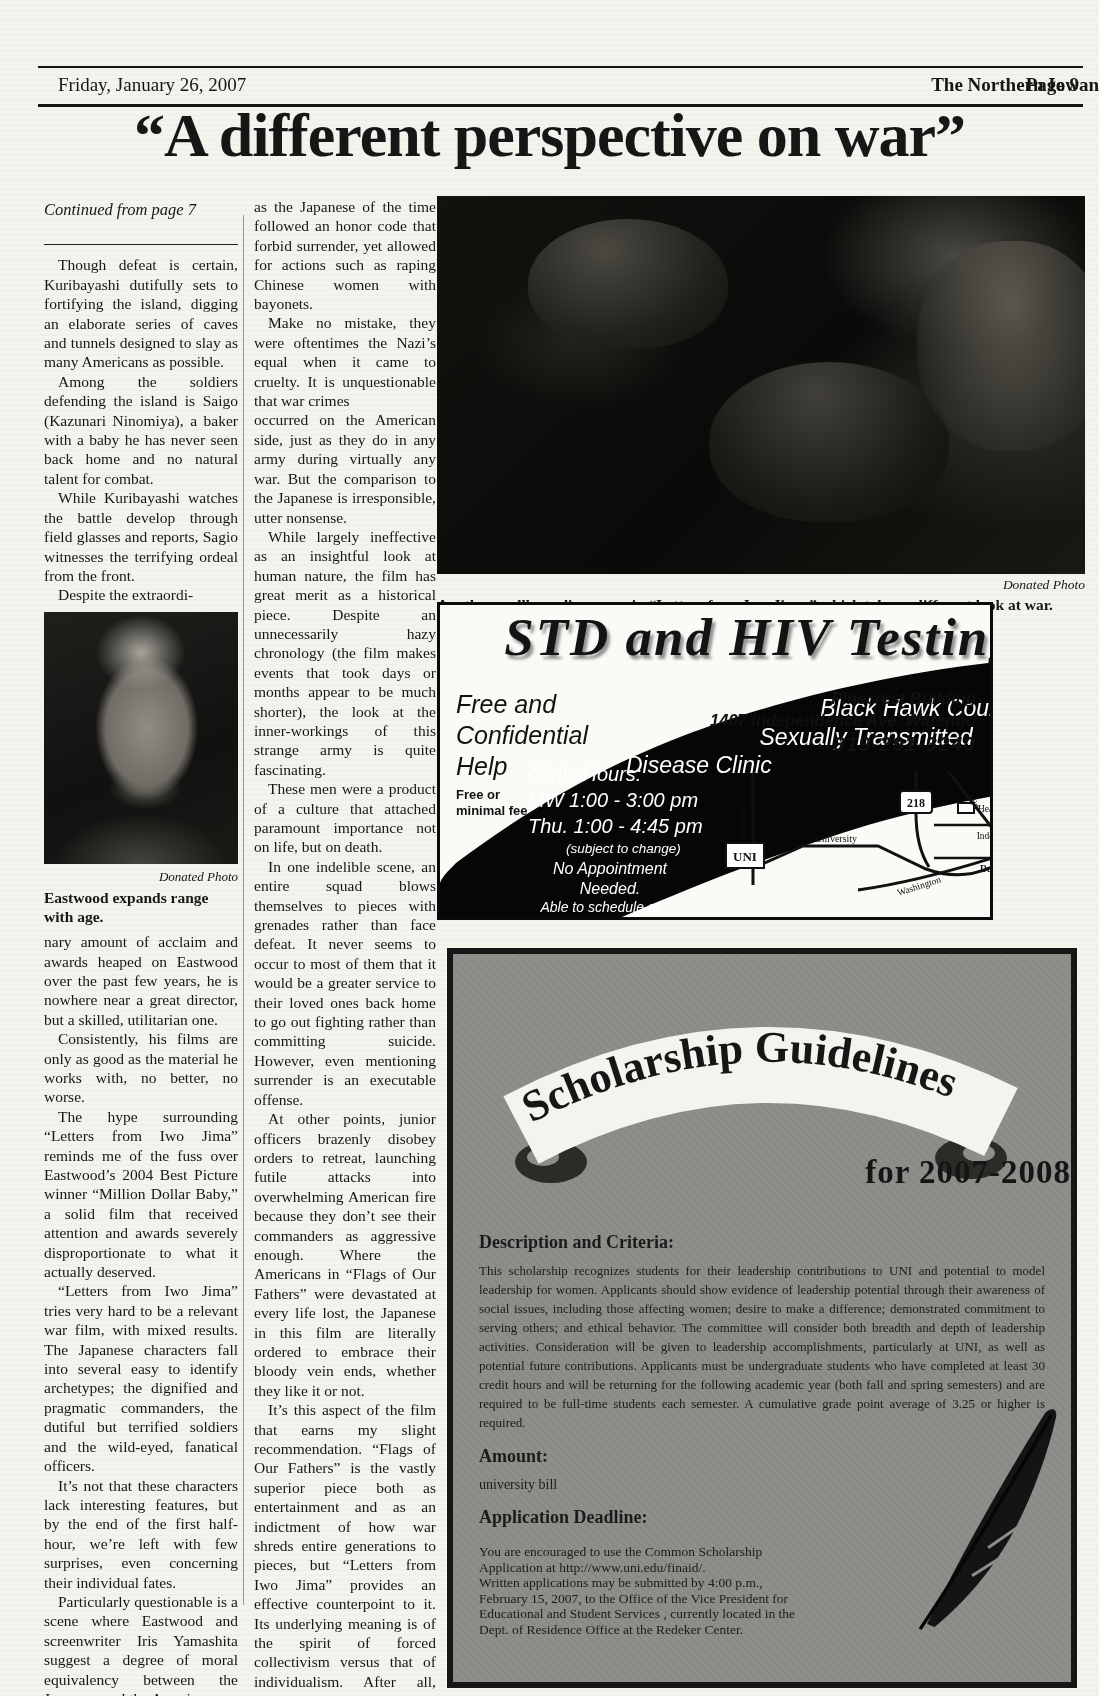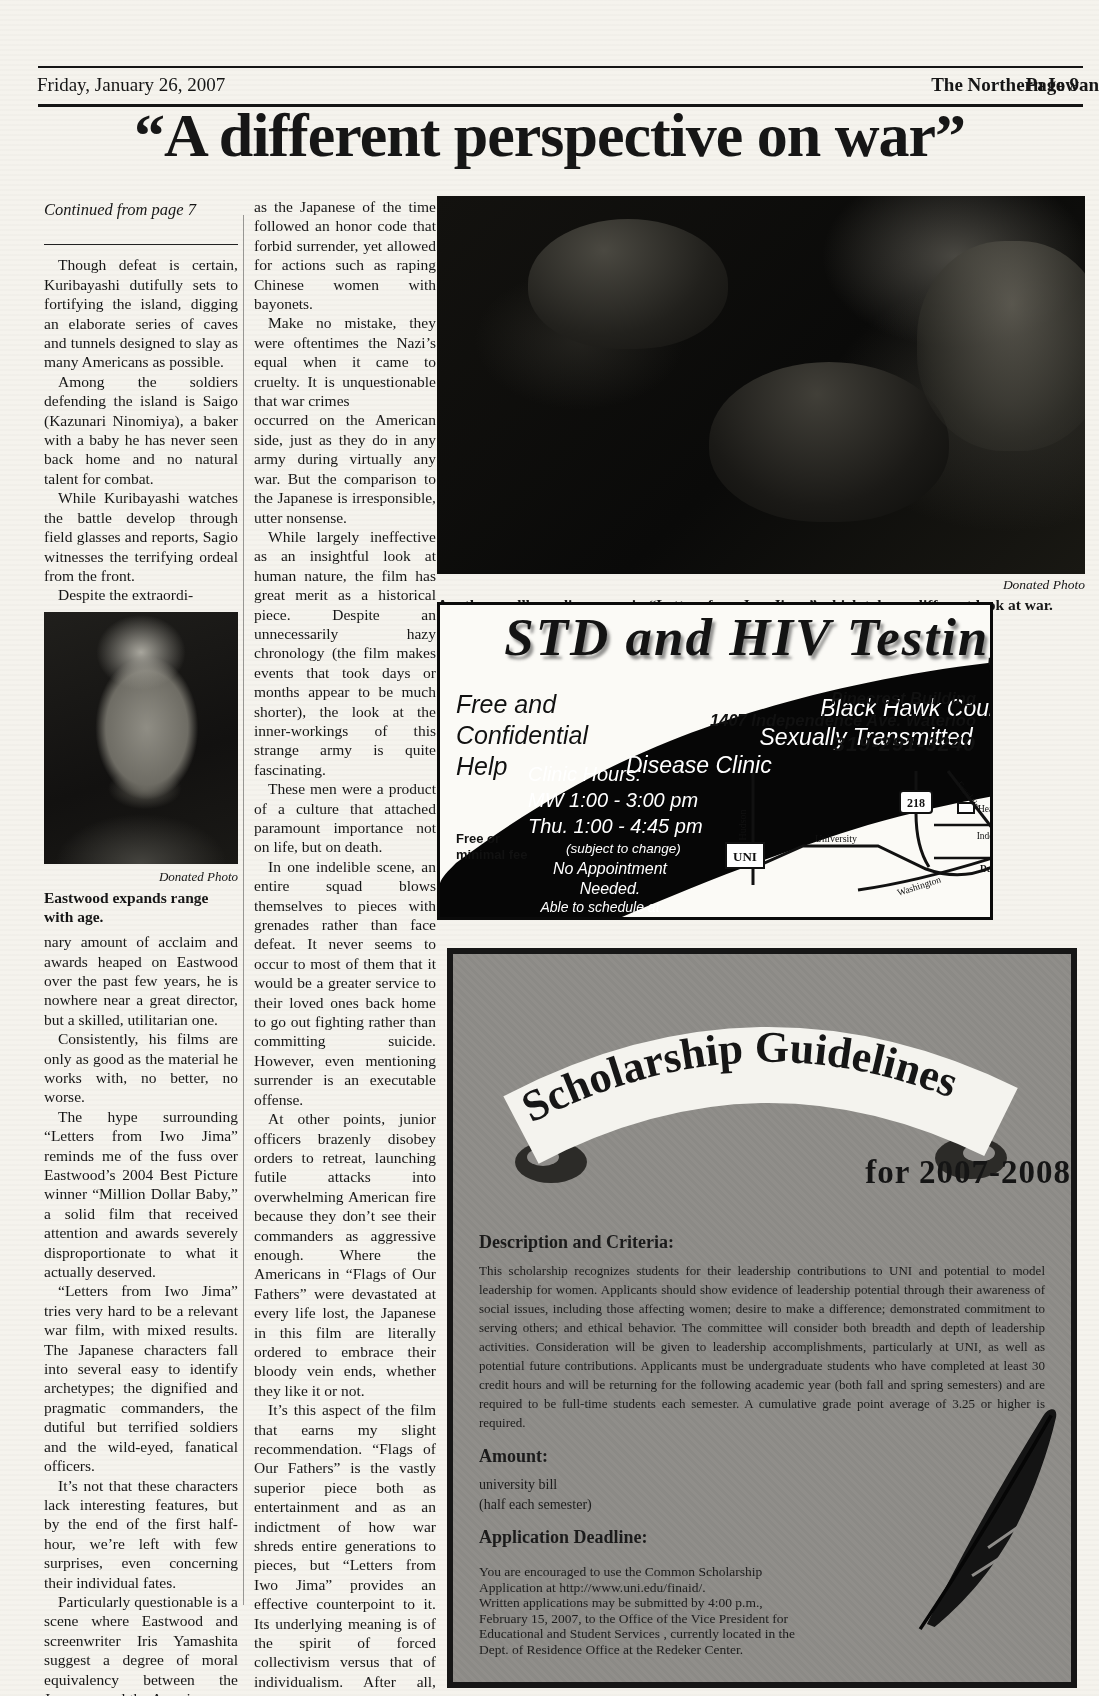--- a/index.html
+++ b/index.html
@@ -1,21 +1,21 @@
 <!DOCTYPE html>
 <html><head>
 <meta charset="utf-8">
 <style>
   html,body{margin:0;padding:0;background:#777;}
   .page{position:relative;width:1099px;height:1696px;margin:0 auto;background:#f5f3ed;
         font-family:"Liberation Serif",serif;color:#161616;overflow:hidden;
         background-image:repeating-linear-gradient(0deg,rgba(0,0,0,0.015) 0 2px,transparent 2px 5px);}
   .rule{position:absolute;background:#151515;}
   .masthead span{position:absolute;font-size:19px;top:74px;}
-  .mh-date{left:37px;text-align:right;}
+  .mh-date{left:58px;text-align:right;}
   .mh-paper{left:0;width:100%;text-align:right;font-weight:bold;}
   .mh-page{right:20px;font-weight:bold;}
   .headline{position:absolute;top:100px;left:0;width:100%;margin:0;text-align:center;
             font-size:62px;font-weight:bold;letter-spacing:-1px;}
   .colrule{position:absolute;left:243px;top:215px;width:1px;height:1390px;background:rgba(40,40,40,.45);}
   .col{position:absolute;font-size:15.5px;line-height:19.4px;}
   .col1{left:44px;top:200px;width:194px;}
   .col2{left:254px;top:197px;width:182px;}
   .col p{margin:0;text-align:justify;}
   .ind{text-indent:14px;}
@@ -48,21 +48,21 @@
   .warcap .capbold{font-size:15.5px;}
   
   .stdad{position:absolute;left:437px;top:602px;width:556px;height:318px;box-sizing:border-box;
          border:3px solid #0a0a0a;background:#fbfaf6;overflow:hidden;}
   .stdad .swoosh{position:absolute;left:0;top:0;z-index:1;}
   .stdtitle{position:absolute;left:14px;top:2px;width:614px;z-index:2;text-align:center;
             font-size:53px;font-weight:bold;font-style:italic;letter-spacing:2px;color:#131313;
             text-shadow:3px 4px 3px rgba(60,60,60,.55);}
   .sans{font-family:"Liberation Sans",sans-serif;}
   .stdad .free{position:absolute;left:16px;top:84px;z-index:2;font-style:italic;font-size:25px;line-height:31px;color:#111;}
-  .stdad .fee{position:absolute;left:16px;top:182px;z-index:2;font-size:13px;line-height:16px;color:#111;font-weight:bold;margin-top:44px;}
+  .stdad .fee{position:absolute;left:16px;top:182px;z-index:2;font-size:13px;line-height:16px;color:#111;font-weight:bold;}
   .wht{color:#fff;font-style:italic;z-index:2;position:absolute;}
   .bhc1{left:330px;top:90px;width:300px;text-align:center;font-size:23px;}
   .bhc2{left:276px;top:119px;width:300px;text-align:center;font-size:23px;}
   .bhc3{left:186px;top:147px;width:260px;text-align:left;font-size:23px;}
   .hrs0{left:88px;top:158px;font-size:20px;}
   .hrs1{left:88px;top:184px;font-size:20px;}
   .hrs2{left:88px;top:210px;font-size:20px;}
   .hrs3{left:126px;top:236px;font-size:13.5px;}
   .nap{left:70px;top:254px;width:200px;text-align:center;font-size:16px;line-height:20px;}
   .abl{left:50px;top:294px;width:220px;text-align:center;font-size:14px;line-height:17px;}
@@ -236,21 +236,20 @@
       <path d="M 14 250 C 36 186 58 124 100 28 C 104 18 114 16 113 28 C 110 64 100 114 84 154 C 66 198 42 230 22 252 Z" fill="#141414"></path>
       <path d="M 8 256 C 44 182 72 116 108 26" stroke="#060606" stroke-width="3.5" fill="none"></path>
       <path d="M 64 166 L 92 140 M 52 196 L 80 172" stroke="#8f8d8a" stroke-width="3" fill="none"></path>
     </svg>
     <div class="schbody">
       <h3>Description and Criteria:</h3>
       <p class="crit">This scholarship recognizes students for their leadership contributions to UNI and potential to model leadership for women.  Applicants should show evidence of leadership potential through their awareness of social issues, including those affecting women; desire to make a difference; demonstrated commitment to serving others; and ethical behavior.  The committee will consider both breadth and depth of leadership activities.  Consideration will be given to leadership accomplishments, particularly at UNI, as well as potential future contributions.  Applicants must be undergraduate students who have completed at least 30 credit hours and will be returning for the following academic year (both fall and spring semesters) and are required to be full-time students each semester.  A cumulative grade point average of 3.25 or higher is required.</p>
       <h3>Amount:</h3>
       <div class="amt">
         <div>university bill</div>
-        <div>(half each semester)</div>
       </div>
       <h3>Application Deadline:</h3>
       <div class="gap8"></div>
       <div class="dl">
         <div>You are encouraged to use the Common Scholarship</div>
         <div>Application at http://www.uni.edu/finaid/.</div>
         <div>Written applications may be submitted by 4:00 p.m.,</div>
         <div>February 15, 2007, to the Office of the Vice President for</div>
         <div>Educational and Student Services , currently located in the</div>
         <div>Dept. of Residence Office at the Redeker Center.</div>

